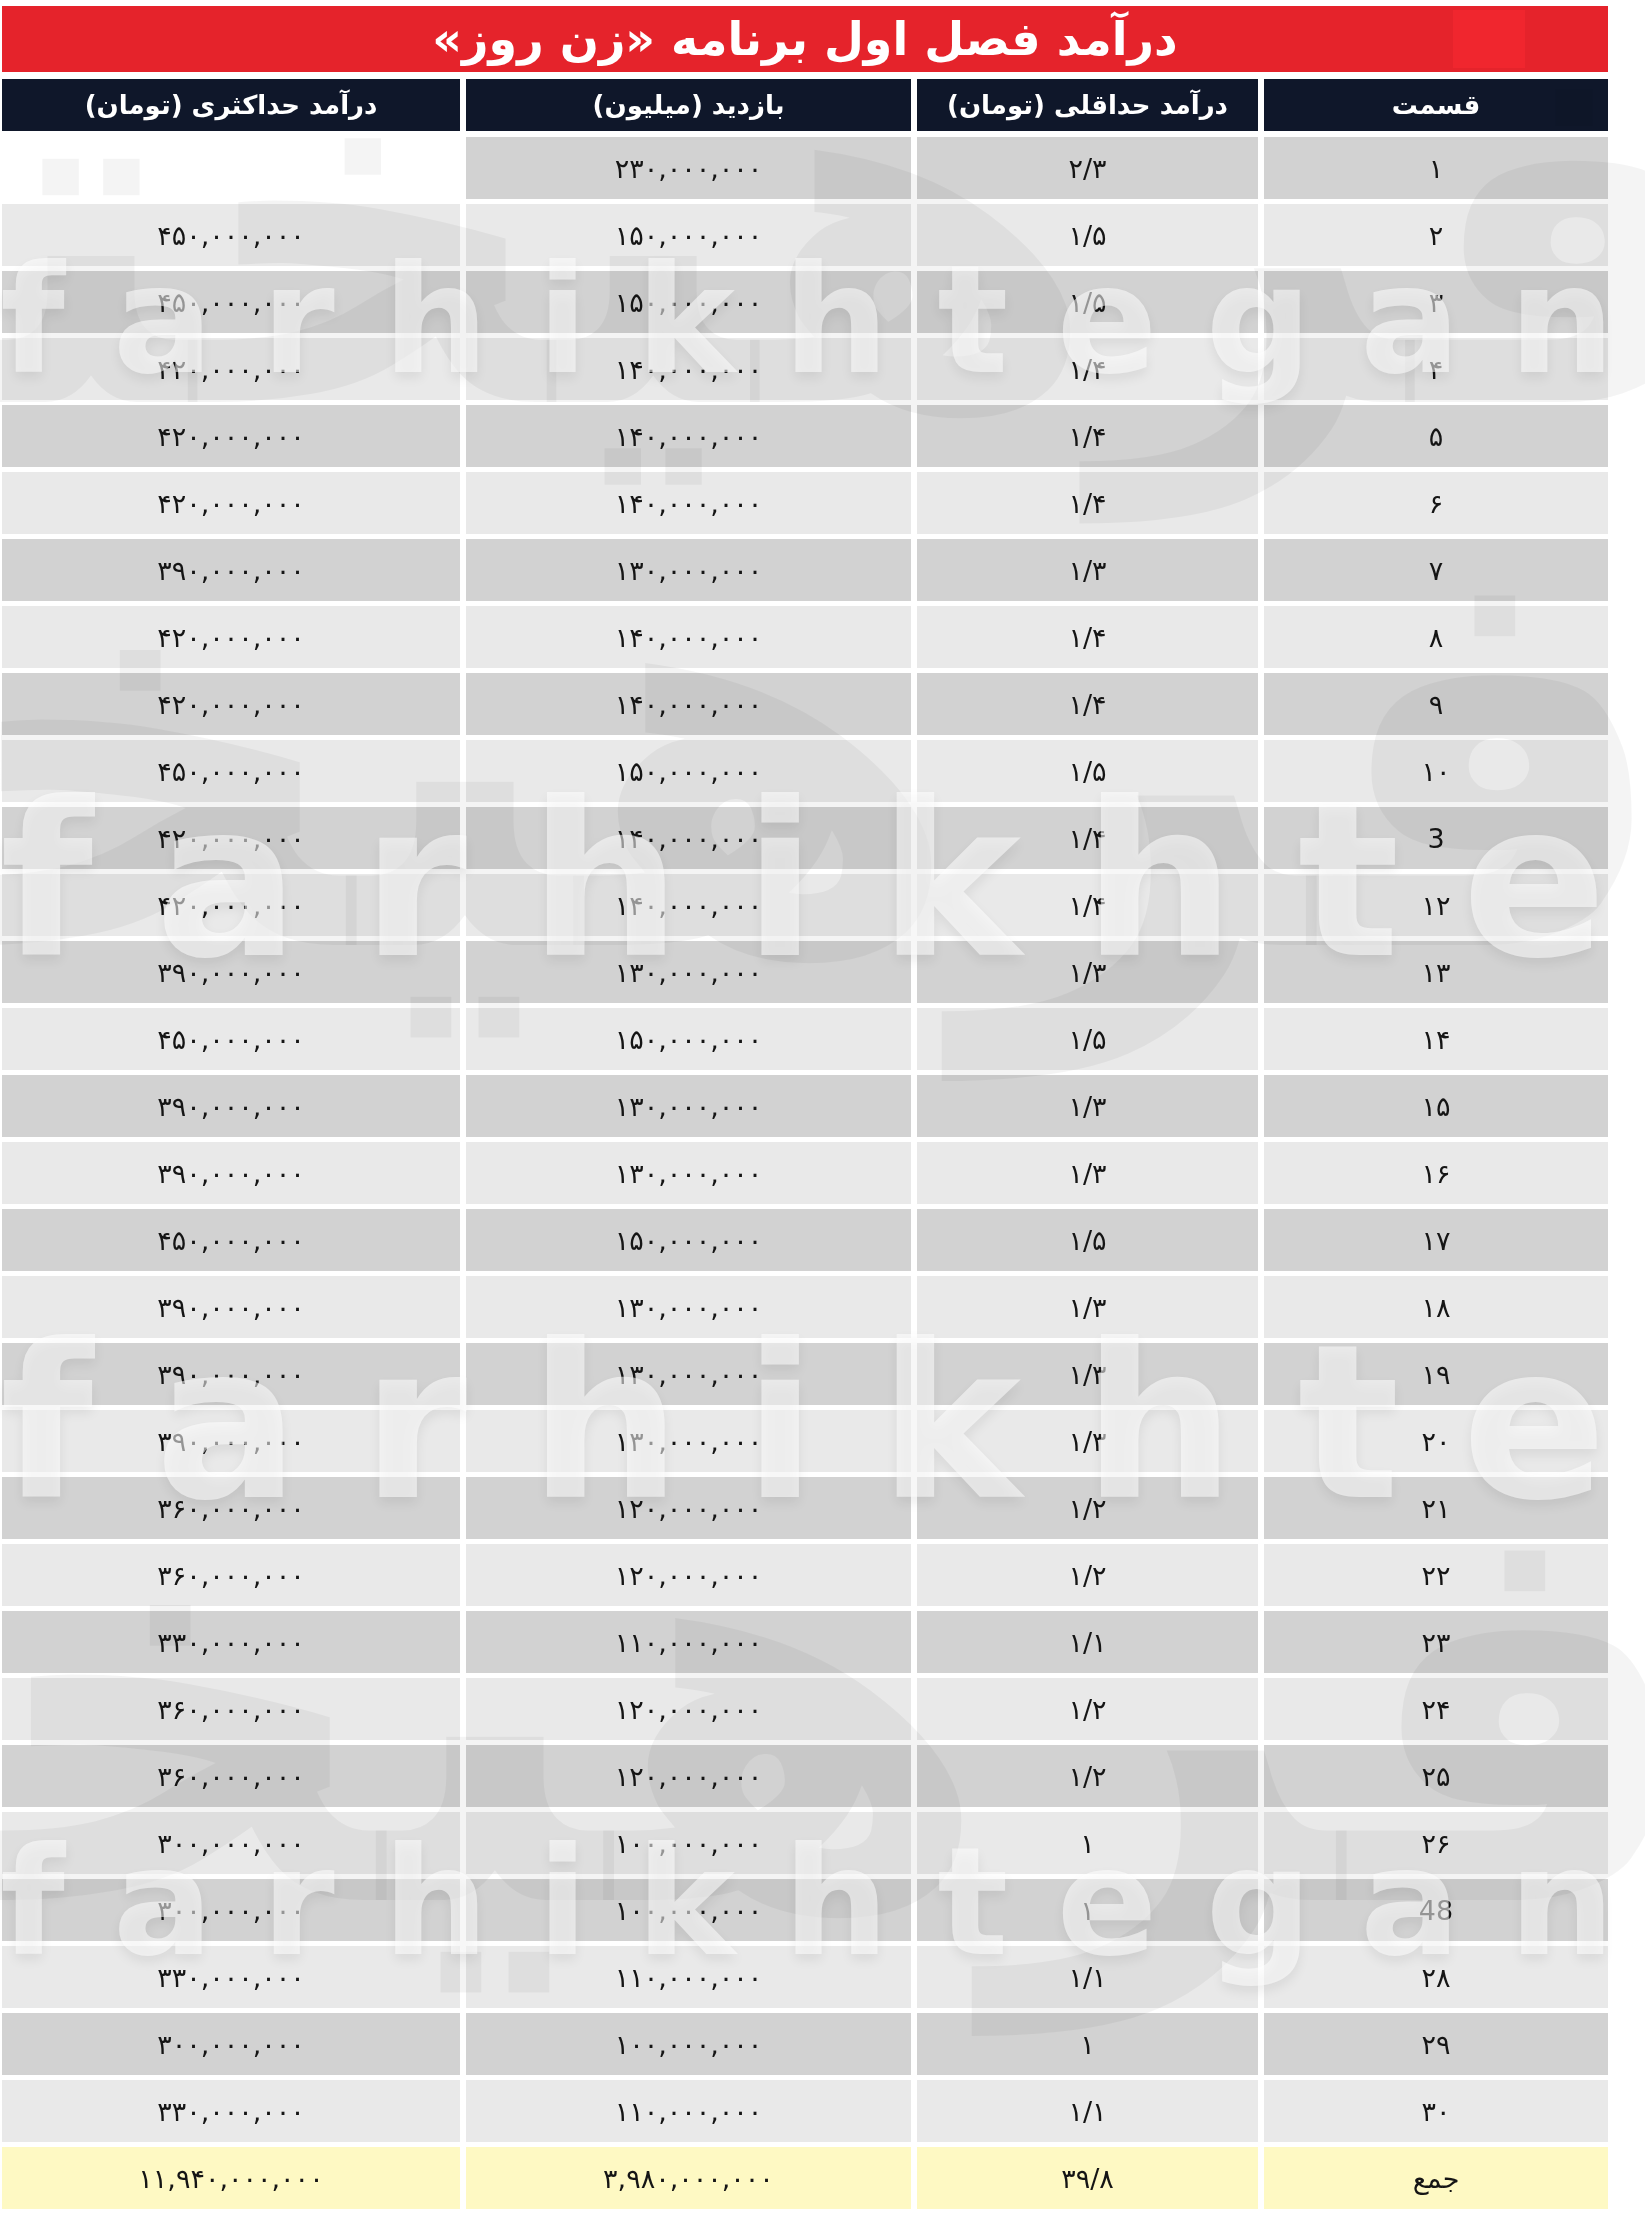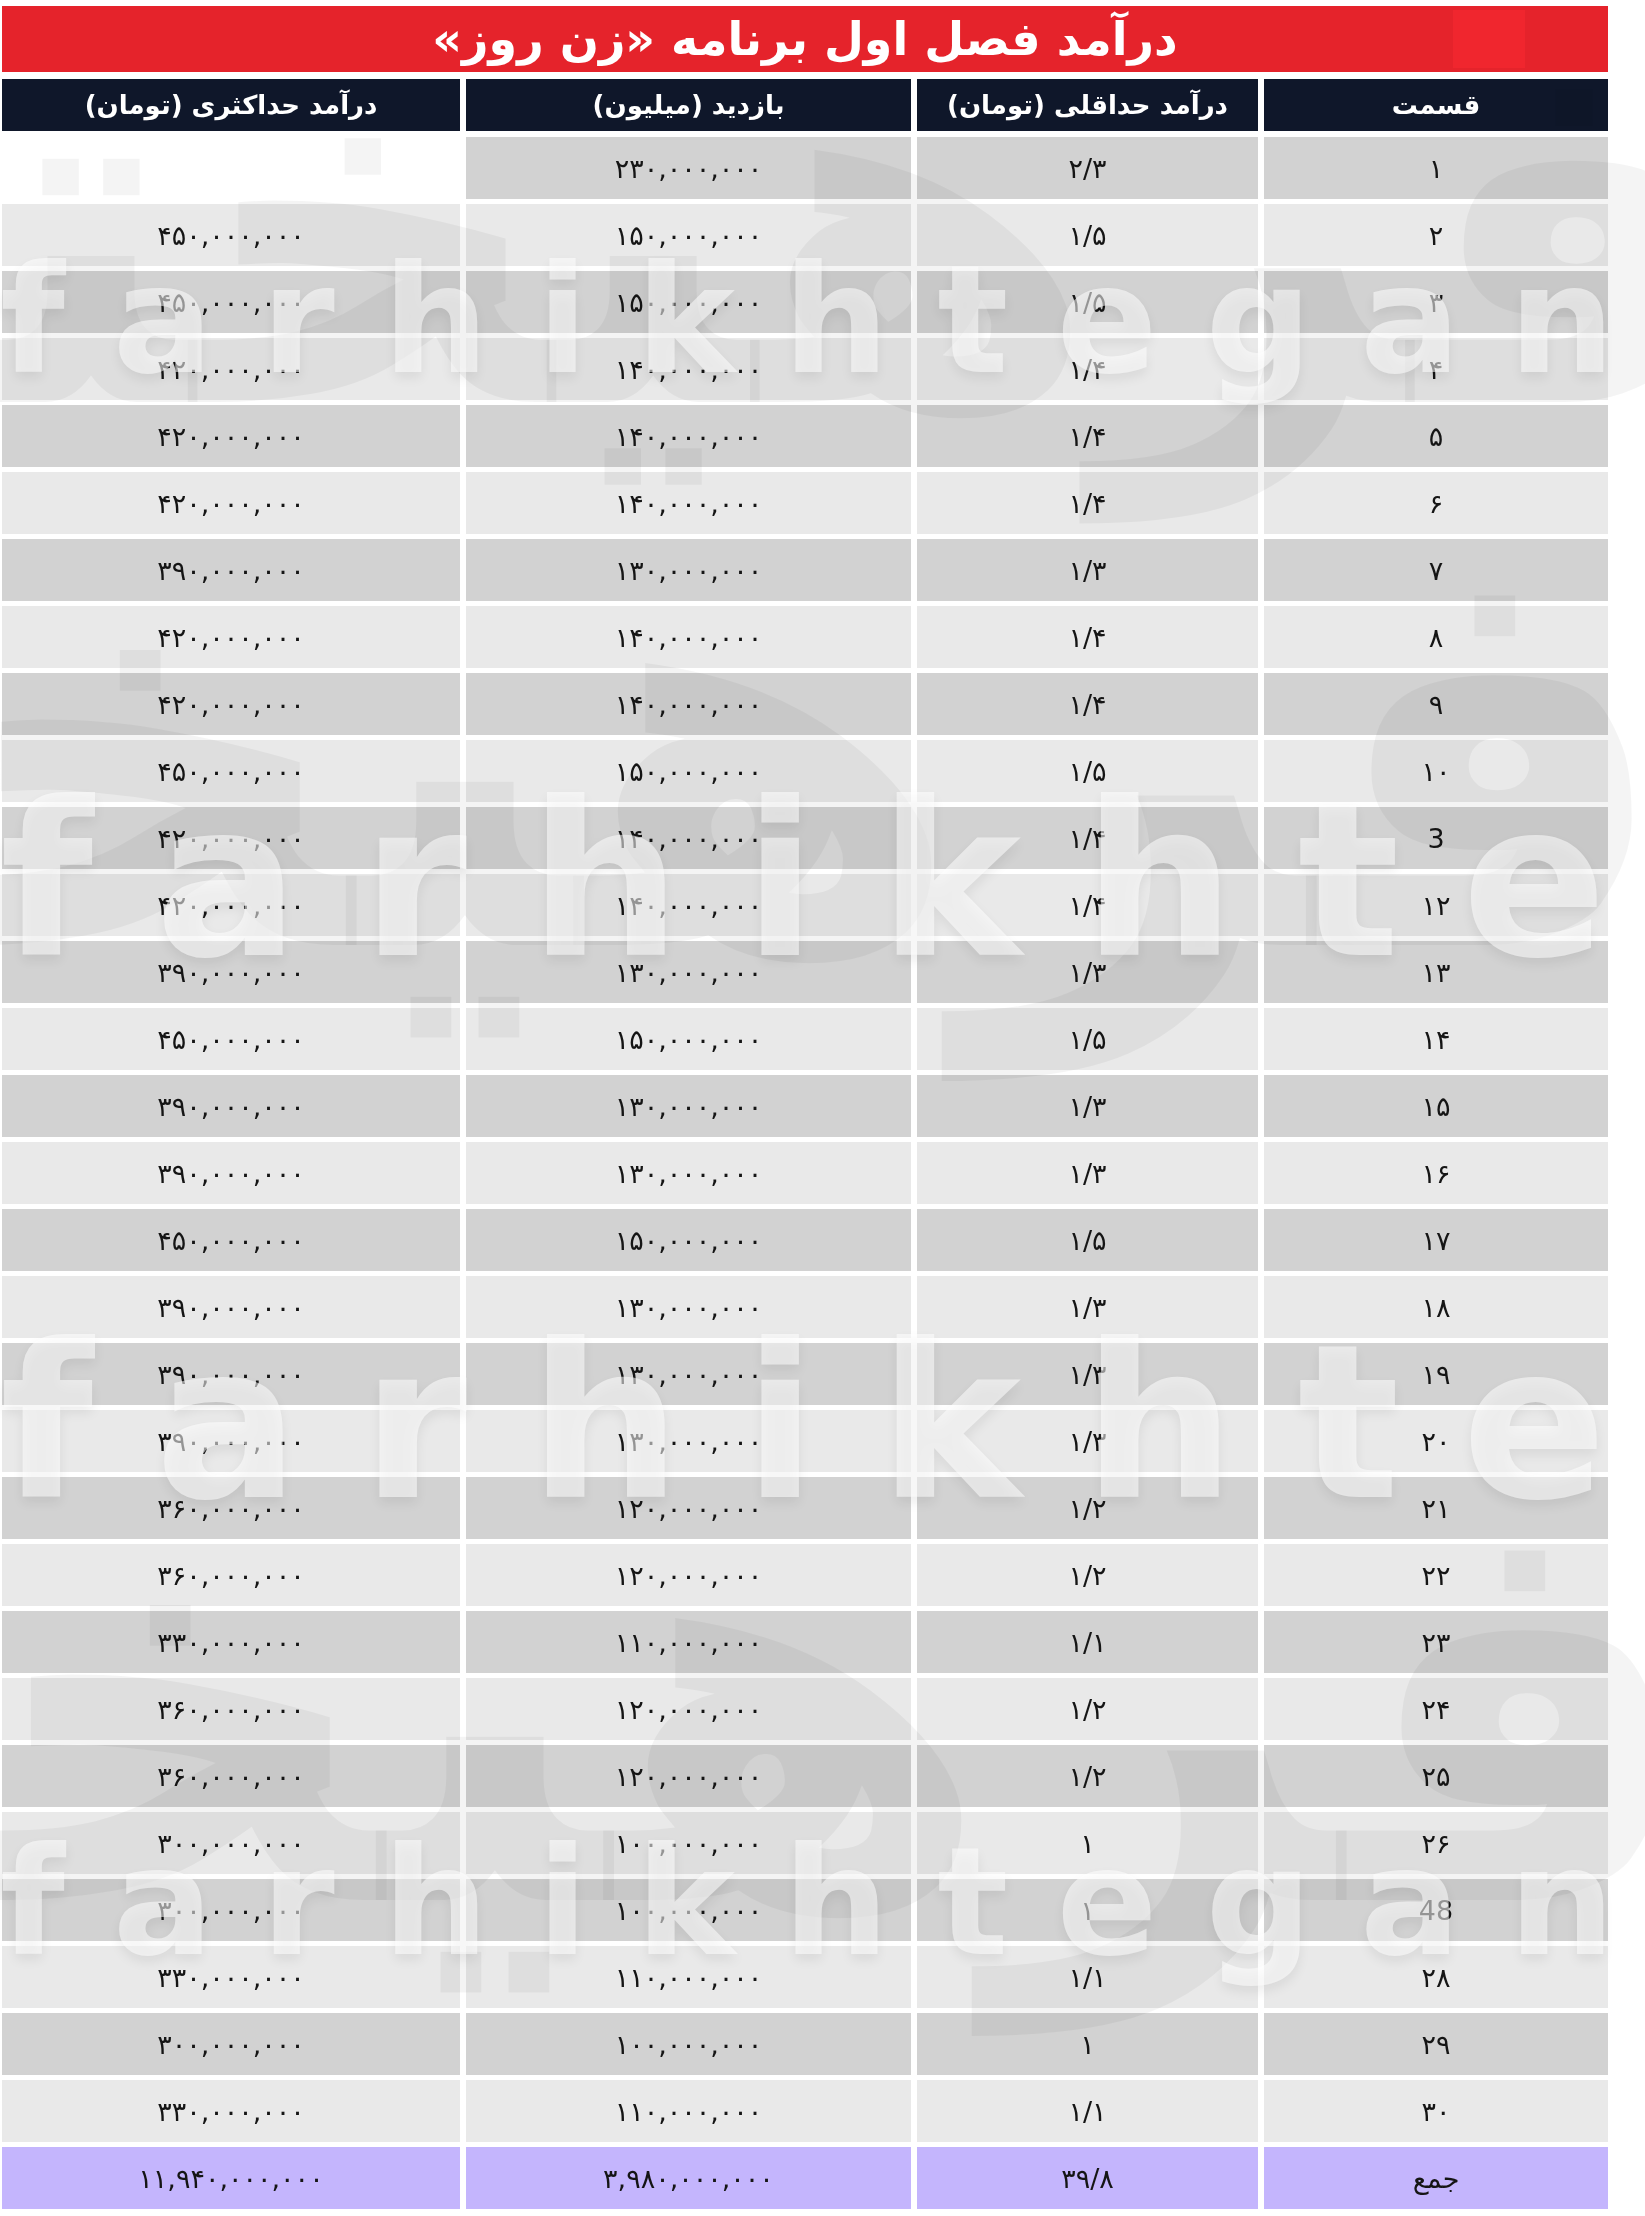--- a/index.html
+++ b/index.html
@@ -53,21 +53,21 @@
 
   .row { margin-bottom: 5px; }
   .cell {
     height: 62px;
     display: flex; align-items: center; justify-content: center;
     font-size: 27px;
     color: #151515;
   }
   .row.odd  .cell { background: #d2d2d2; }
   .row.even .cell { background: #e9e9e9; }
-  .row.total .cell { background: #c4b5fd; }
+  .row.total .cell { background: #fef9c3; }
 
   
   .wm-latin {
     position: absolute; left: 0; width: 1491px;
     color: rgba(255,255,255,0.55);
     font-weight: bold;
     white-space: nowrap;
     pointer-events: none;
     z-index: 4;
     text-shadow: 0 6px 12px rgba(0,0,0,0.07);

